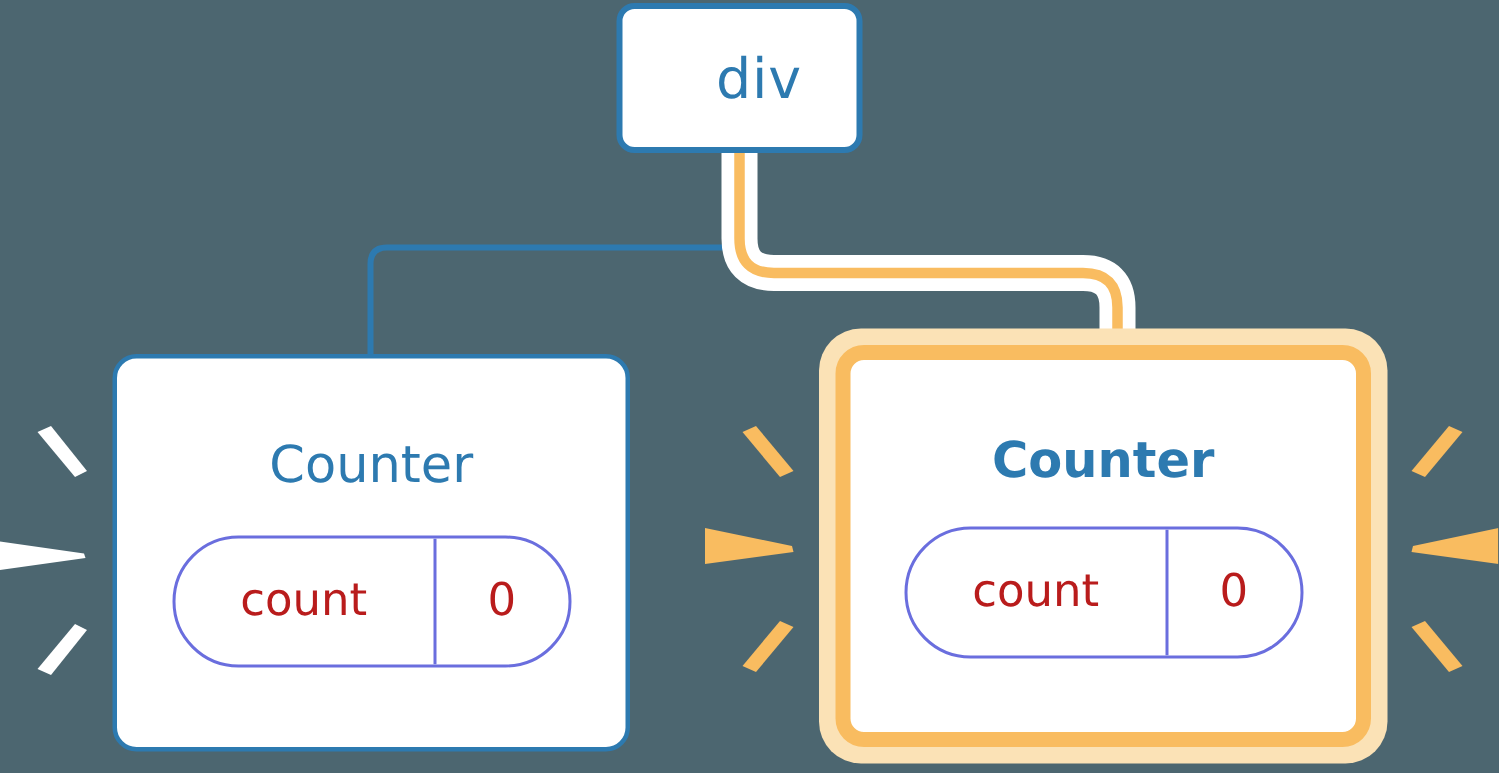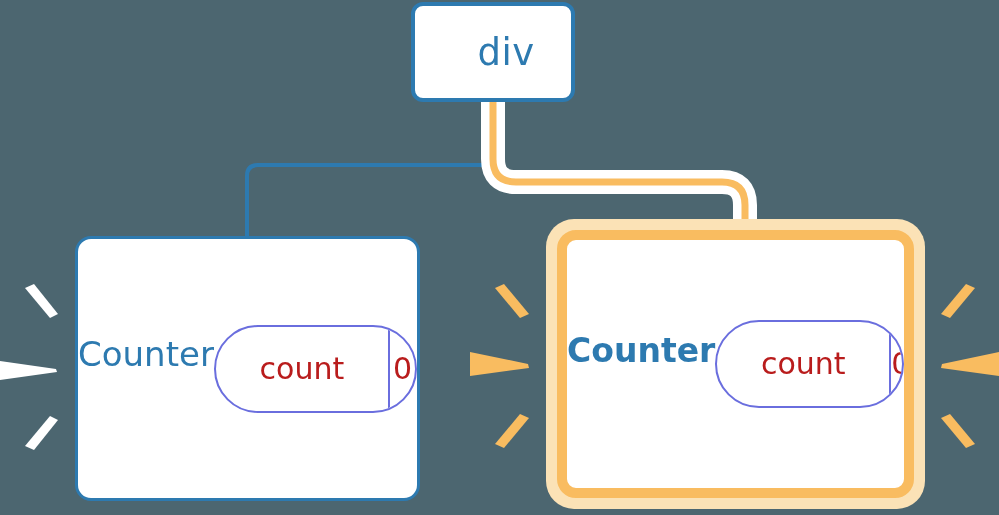--- a/index.html
+++ b/index.html
@@ -88,20 +88,21 @@
     background: #ffffff;
     border: 10px solid #f9bc60;
     border-radius: 19px;
   }
 
   .card-body {
     width: 100%;
     height: 100%;
     box-sizing: border-box;
     display: flex;
+    flex-direction: column;
     align-items: center;
     justify-content: center;
   }
 
   .counter-title {
     color: #2d7ab0;
     line-height: 1;
   }
   .node-counter-left .counter-title {
     font-size: 34px;

